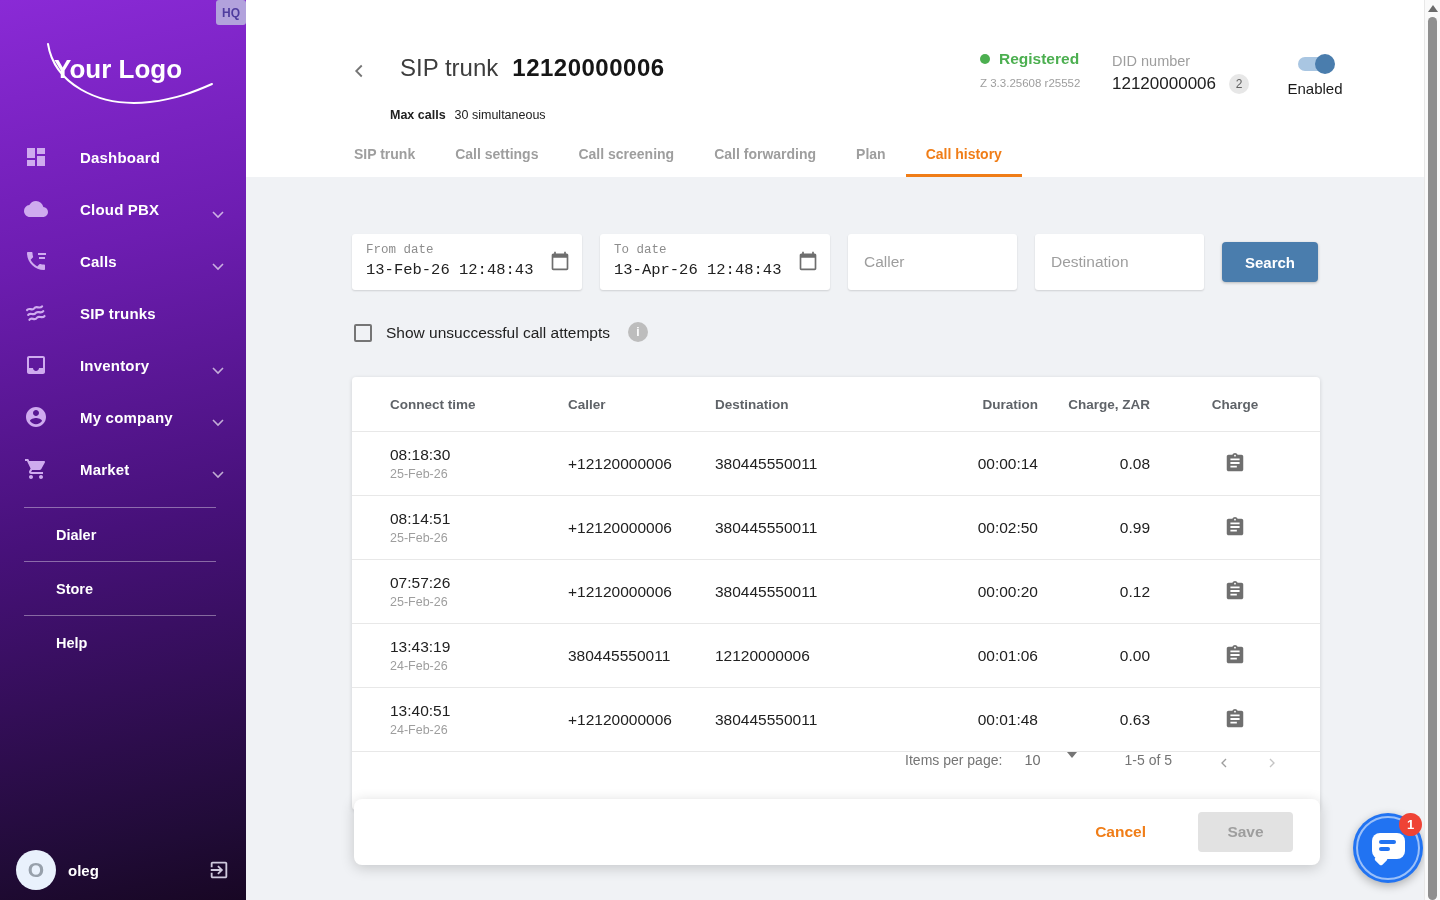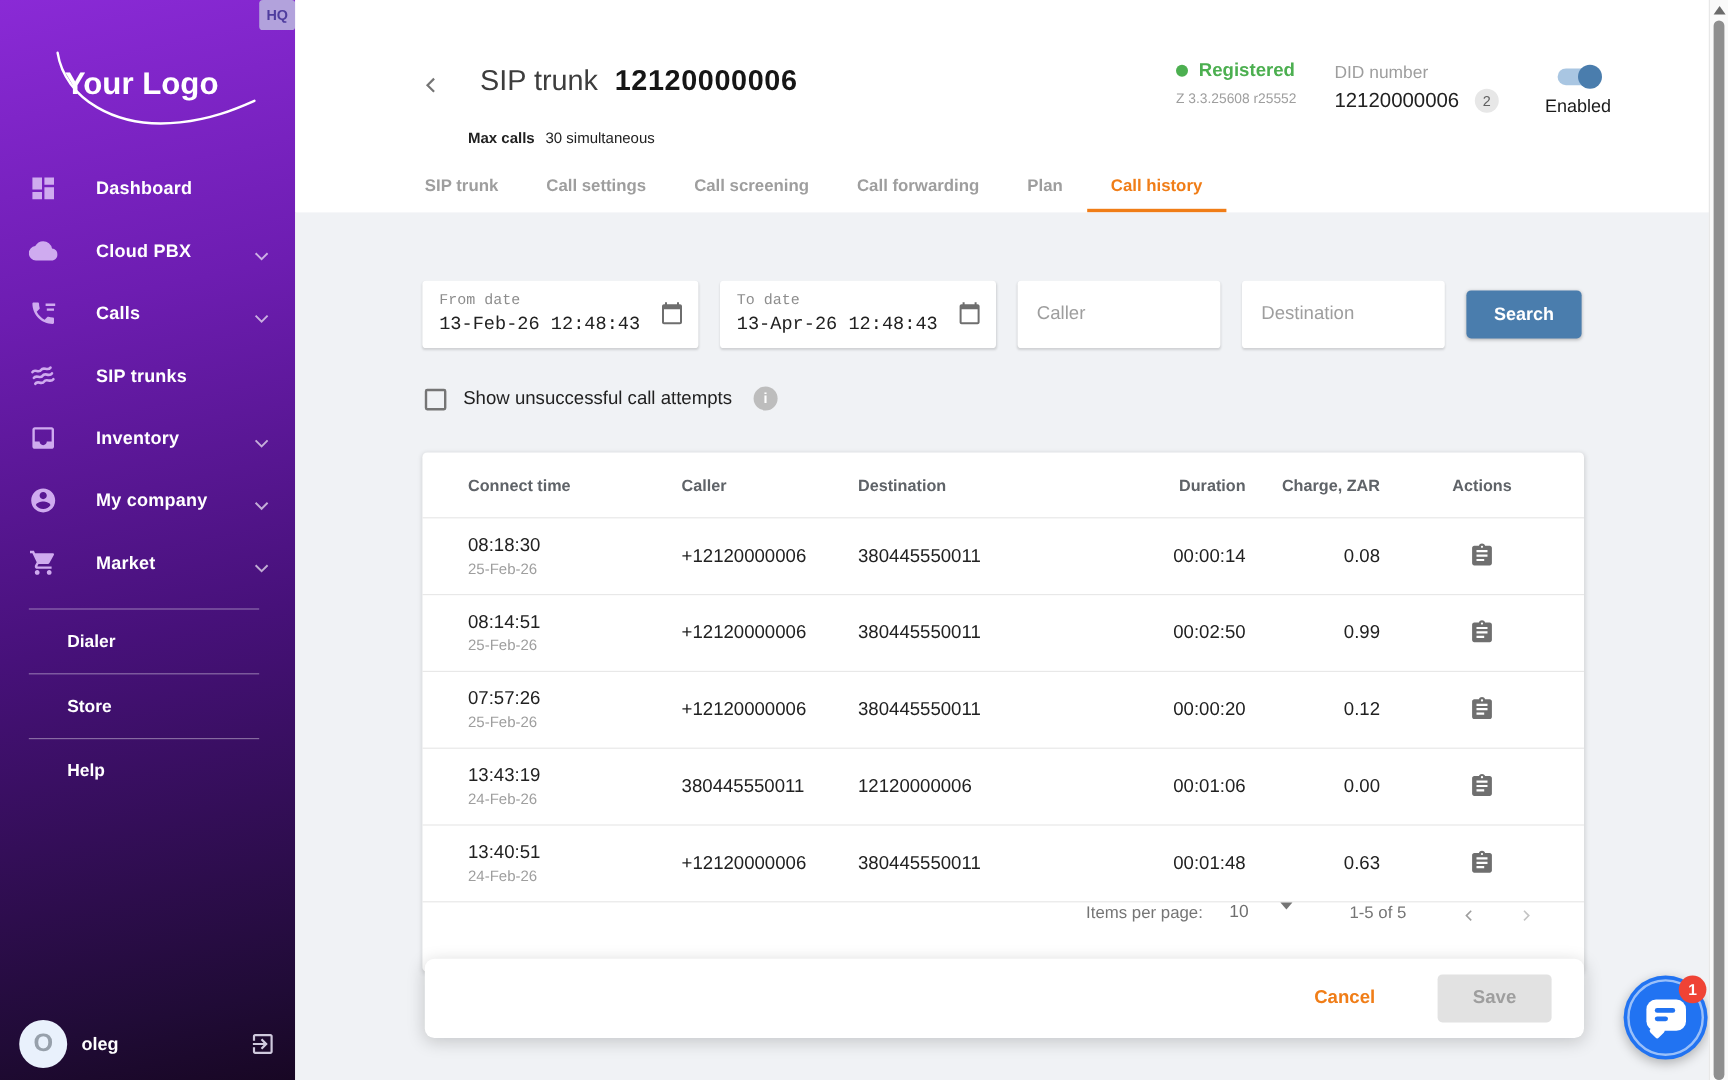--- a/index.html
+++ b/index.html
@@ -353,21 +353,21 @@
         <div class="info-icon">i</div>
       </div>
 
       <div class="table-card">
         <div class="t-row t-head">
           <div class="cell-connect">Connect time</div>
           <div>Caller</div>
           <div>Destination</div>
           <div class="cell-right">Duration</div>
           <div class="cell-right">Charge, ZAR</div>
-          <div class="cell-center">Actions</div>
+          <div class="cell-center">Charge</div>
         </div>
 
         <div class="t-row t-body-row">
           <div class="cell-connect">
             <div>08:18:30</div>
             <div class="row-date">25-Feb-26</div>
           </div>
           <div>+12120000006</div>
           <div>380445550011</div>
           <div class="cell-right">00:00:14</div>

